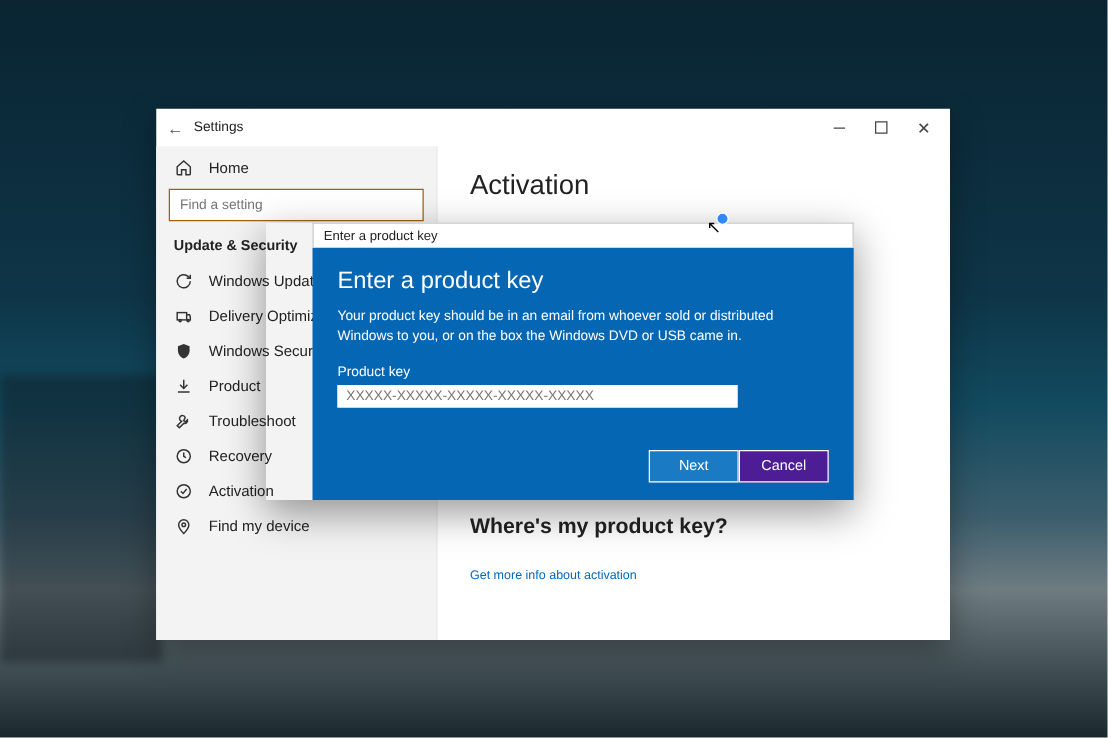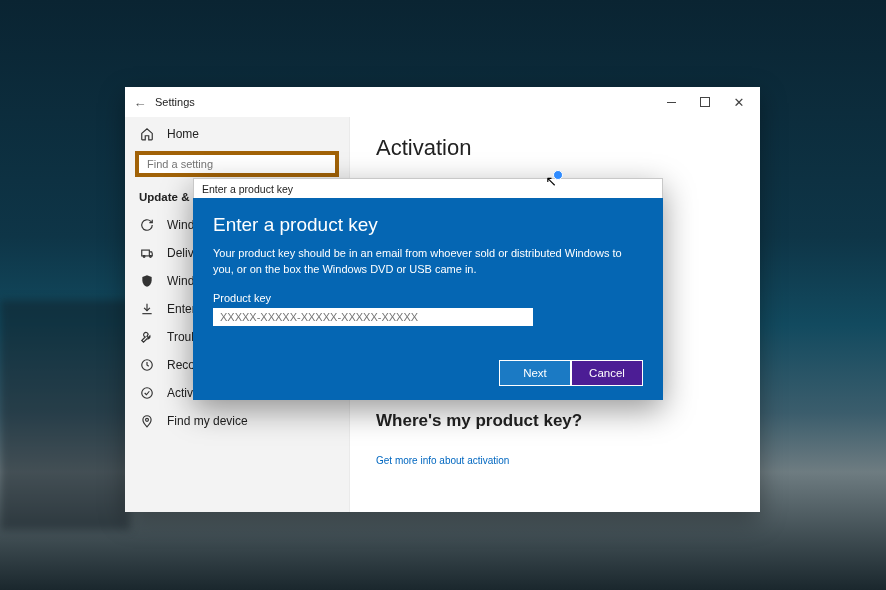--- a/index.html
+++ b/index.html
@@ -61,21 +61,21 @@
     padding: 7px 14px;
   }
   .home-row{padding-top:2px;padding-bottom:10px;align-items:center;}
   .nav-item .ico, .home-row .ico {
     width:16px; display:inline-flex; align-items:center; justify-content:center;
     font-size:13px; color:#333;
   }
   .search-wrap{padding:0 10px 10px 10px;}
   .search {
     width:100%; height:26px;
-    border:4px solid #a16207; background:#fff;
+    border:1px solid #a16207; background:#fff;
     font-size:11px; padding:0 8px; color:#666;
   }
   .group-title{
     font-weight:600; font-size:11.5px;
     padding: 4px 14px 8px 14px;
   }
 
   .content{
     flex:1; padding: 18px 26px; color:#222;
   }
@@ -88,24 +88,25 @@
   .section-p{
     font-size:11.5px; color:#555; margin-top:8px;
   }
   .section-link{
     font-size:10px; color:#0067c0; margin-top:24px; display:inline-block;
   }
 
   
   .dialog {
     position:absolute;
-    left: 193px; top: 178px;
+    left: 213px; top: 178px;
     width: 470px;
     box-shadow: 0 10px 30px rgba(0,0,0,.4);
     font-size:12px;
+    padding-left:37px;
   }
   .dialog-header{
     background:#fff; height:20px;
     display:flex; align-items:center;
     padding:0 8px; font-size:10.5px; color:#222;
     border:1px solid #c8c8c8; border-bottom:none;
     position:relative;
   }
   .cursor{
     position:absolute; right:105px; top:-6px;
@@ -206,21 +207,21 @@
         <span>Windows Security</span>
       </div>
       <div class="nav-item">
         <span class="ico">
           <svg width="14" height="14" viewBox="0 0 24 24" fill="none" stroke="#333" stroke-width="2">
               <path d="M12 3v12"></path>
               <path d="M7 10l5 5 5-5"></path>
               <path d="M4 20h16"></path>
             </svg>
         </span>
-        <span>Enter</span>
+        <span>Product</span>
       </div>
       <div class="nav-item">
         <span class="ico">
           <svg width="14" height="14" viewBox="0 0 24 24" fill="none" stroke="#333" stroke-width="2">
               <path d="M14 7a4 4 0 1 0-5 5l-6 6 3 3 6-6a4 4 0 0 0 5-5l-3 3-2-2z"></path>
             </svg>
         </span>
         <span>Troubleshoot</span>
       </div>
       <div class="nav-item">

